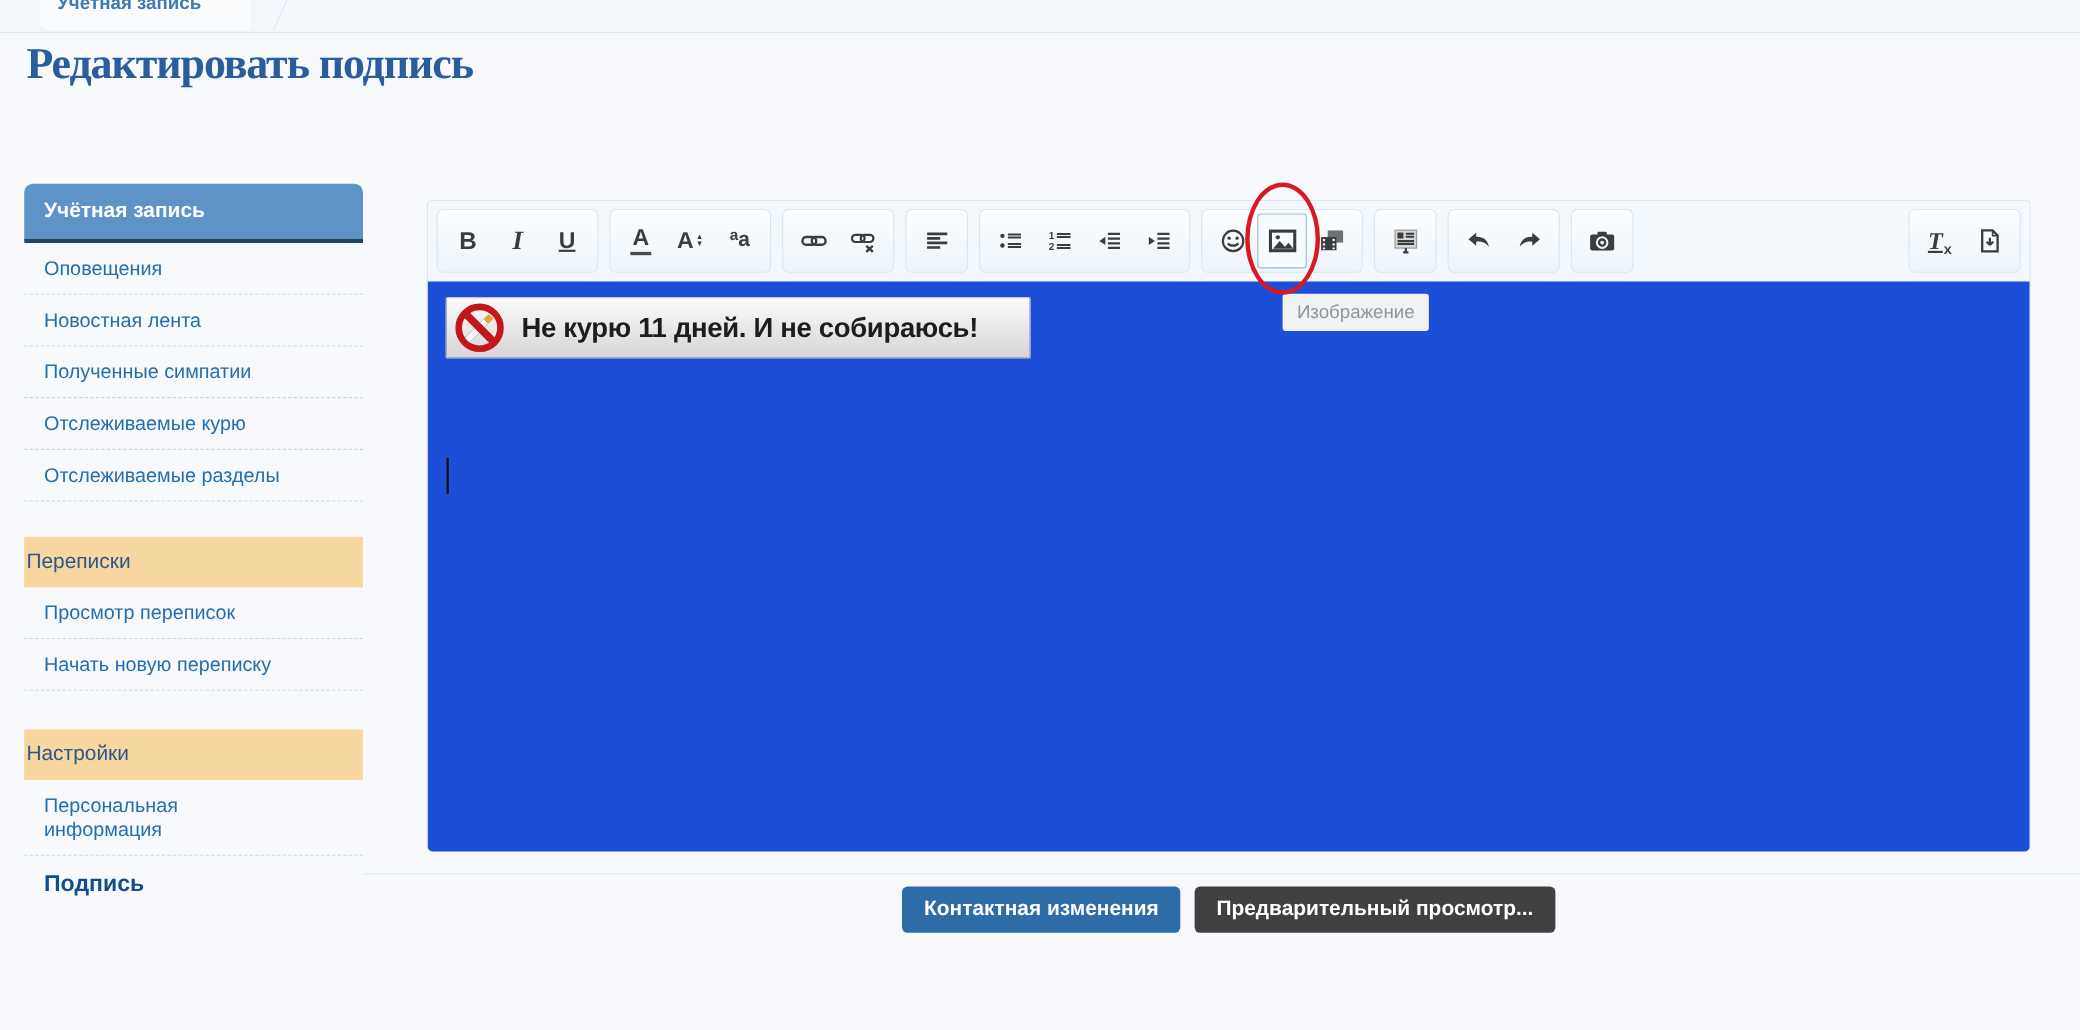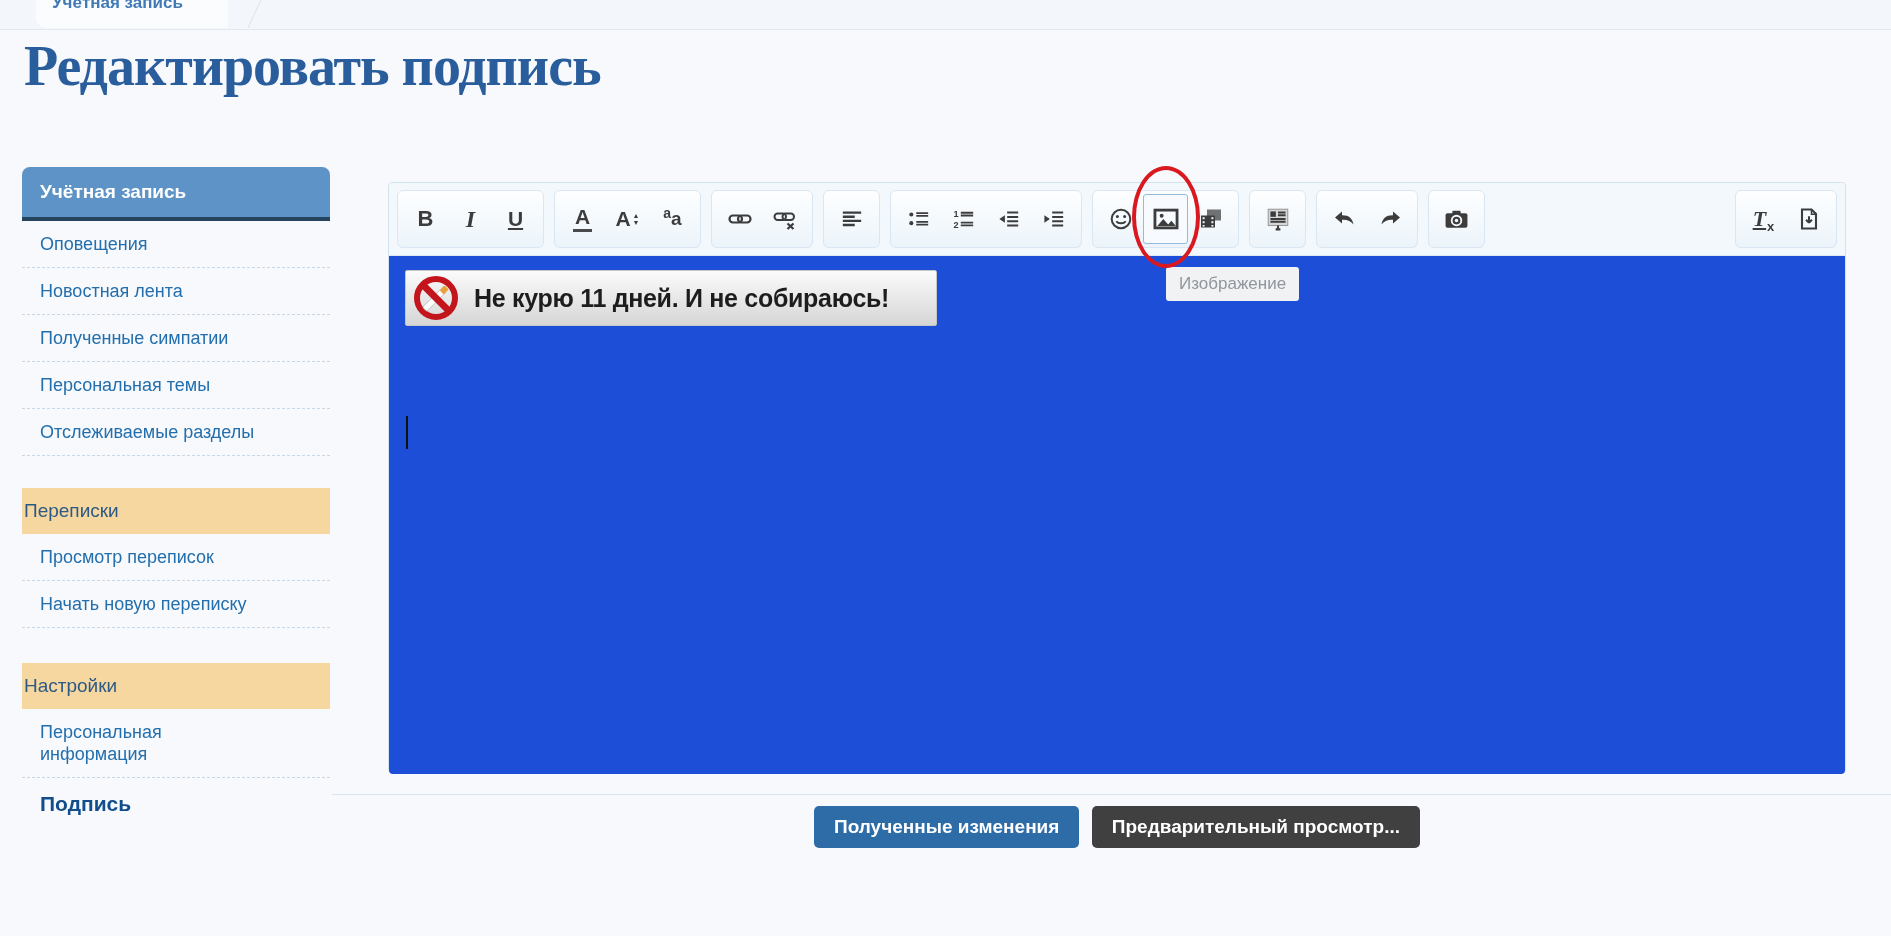--- a/index.html
+++ b/index.html
@@ -6,21 +6,21 @@
   #root{
     position:relative;width:1891px;height:936px;overflow:hidden;
     background:#f7f9fd;font-family:"Liberation Sans",sans-serif;
   }
   
   .crumb-bar{position:absolute;left:0;top:0;right:0;height:29px;background:#f3f6fa;border-bottom:1px solid #e2e9f1;}
   .crumb-tab{position:absolute;left:36px;top:0;width:192px;height:28px;background:#fafcfe;border-bottom-left-radius:10px;}
   .crumb-tab-label{position:absolute;left:16px;top:-7px;font-size:17px;font-weight:bold;color:#4079b5;white-space:nowrap;}
   .crumb-slash{position:absolute;left:226px;top:0;width:28px;height:28px;border-right:1px solid #dbe3ed;transform:skewX(-25deg);}
   
-  .page-title{position:absolute;left:24px;top:34px;font-family:"Liberation Serif",serif;font-weight:bold;font-size:56px;color:#2a5d9b;letter-spacing:-1px;}
+  .page-title{position:absolute;left:24px;top:34px;font-family:"Liberation Serif",serif;font-weight:bold;font-size:40px;color:#2a5d9b;letter-spacing:-1px;}
   
   .sidebar{position:absolute;left:22px;top:167px;width:308px;}
   .sb-header-blue{height:50px;line-height:50px;background:#5d93c6;border-bottom:4px solid #25445e;border-radius:8px 8px 0 0;color:#fff;font-size:19px;font-weight:bold;padding-left:18px;}
   .sb-header-tan{height:46px;line-height:46px;background:#f6d7a0;color:#2c5a85;font-size:19px;padding-left:2px;}
   .mt32{margin-top:32px;} .mt38{margin-top:35px;}
   .sb-link{display:block;padding:12px 26px 12px 18px;font-size:18px;color:#236fad;border-bottom:1px dashed #c9d7e4;text-decoration:none;cursor:pointer;line-height:22px;}
   .sb-link.nodash{border-bottom:none;}
   .sb-link .wrap{display:inline-block;max-width:178px;}
   .sb-current{padding:14px 18px 12px;font-size:21px;font-weight:bold;color:#124e8c;cursor:pointer;}
   
@@ -69,21 +69,21 @@
     <div class="crumb-slash"></div>
   </div>
 
   <h1 class="page-title" style="margin:0;">Редактировать подпись</h1>
 
   <div class="sidebar">
     <div class="sb-header-blue">Учётная запись</div>
     <a class="sb-link">Оповещения</a>
     <a class="sb-link">Новостная лента</a>
     <a class="sb-link">Полученные симпатии</a>
-    <a class="sb-link">Персональная темы</a>
+    <a class="sb-link">Отслеживаемые курю</a>
     <a class="sb-link">Отслеживаемые разделы</a>
 
     <div class="sb-header-tan mt32">Переписки</div>
     <a class="sb-link">Просмотр переписок</a>
     <a class="sb-link">Начать новую переписку</a>
 
     <div class="sb-header-tan mt38">Настройки</div>
     <a class="sb-link"><span class="wrap">Персональная информация</span></a>
     <div class="sb-current">Подпись</div>
   </div>
@@ -277,17 +277,17 @@
         </span>
         <span class="sig-text">Не курю 11 дней. И не собираюсь!</span>
       </div>
       <div class="caret"></div>
     </div>
   </div>
 
   <div class="hr-line"></div>
 
   <div class="actions">
-    <button class="btn btn-save">Полученные изменения</button>
+    <button class="btn btn-save">Контактная изменения</button>
     <button class="btn btn-preview">Предварительный просмотр...</button>
   </div>
 
 </div>
 
 </body></html>

